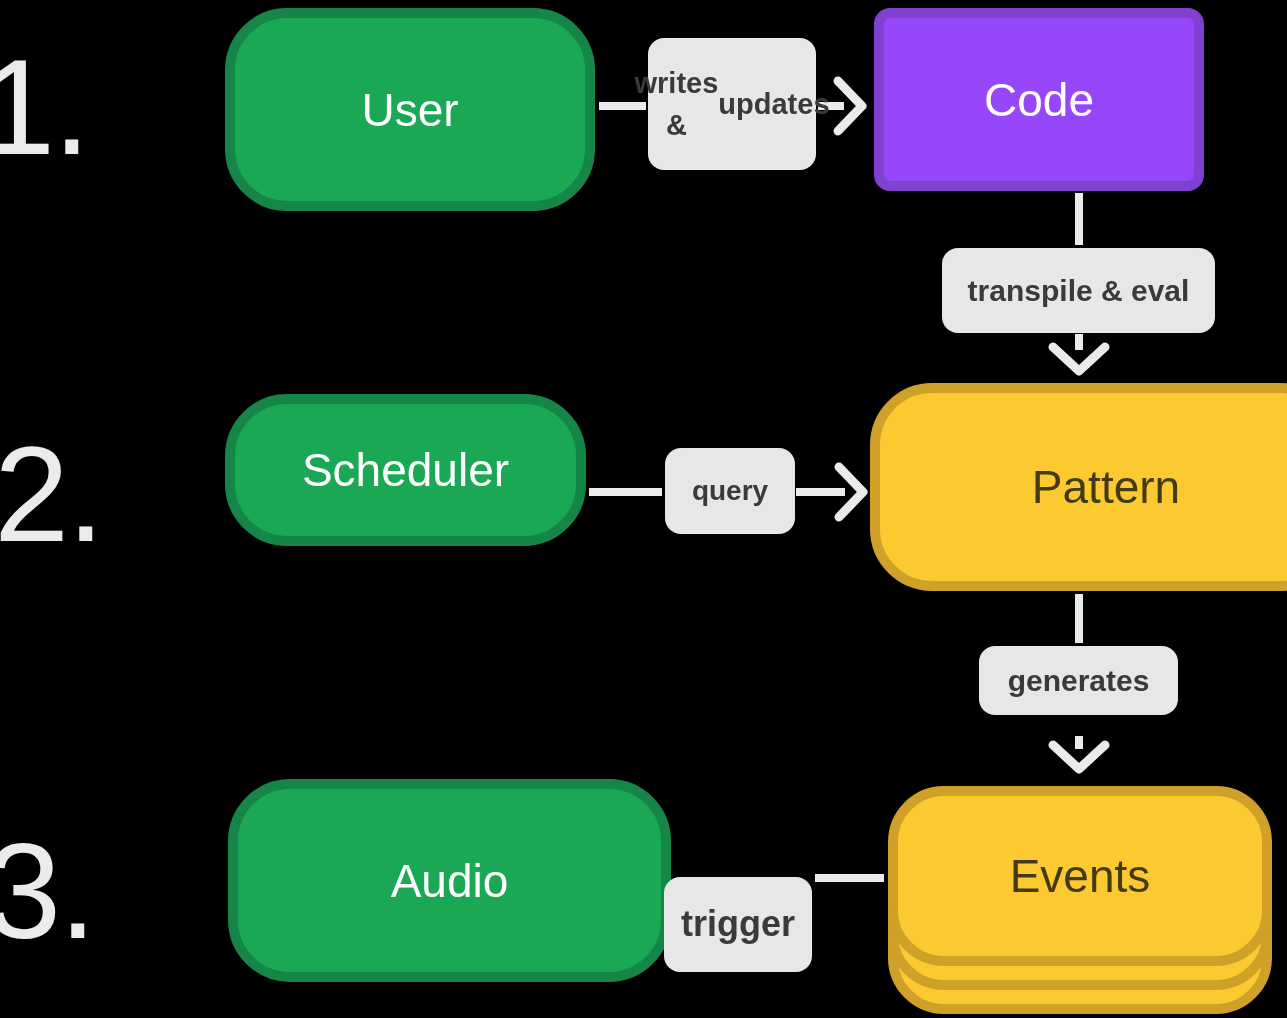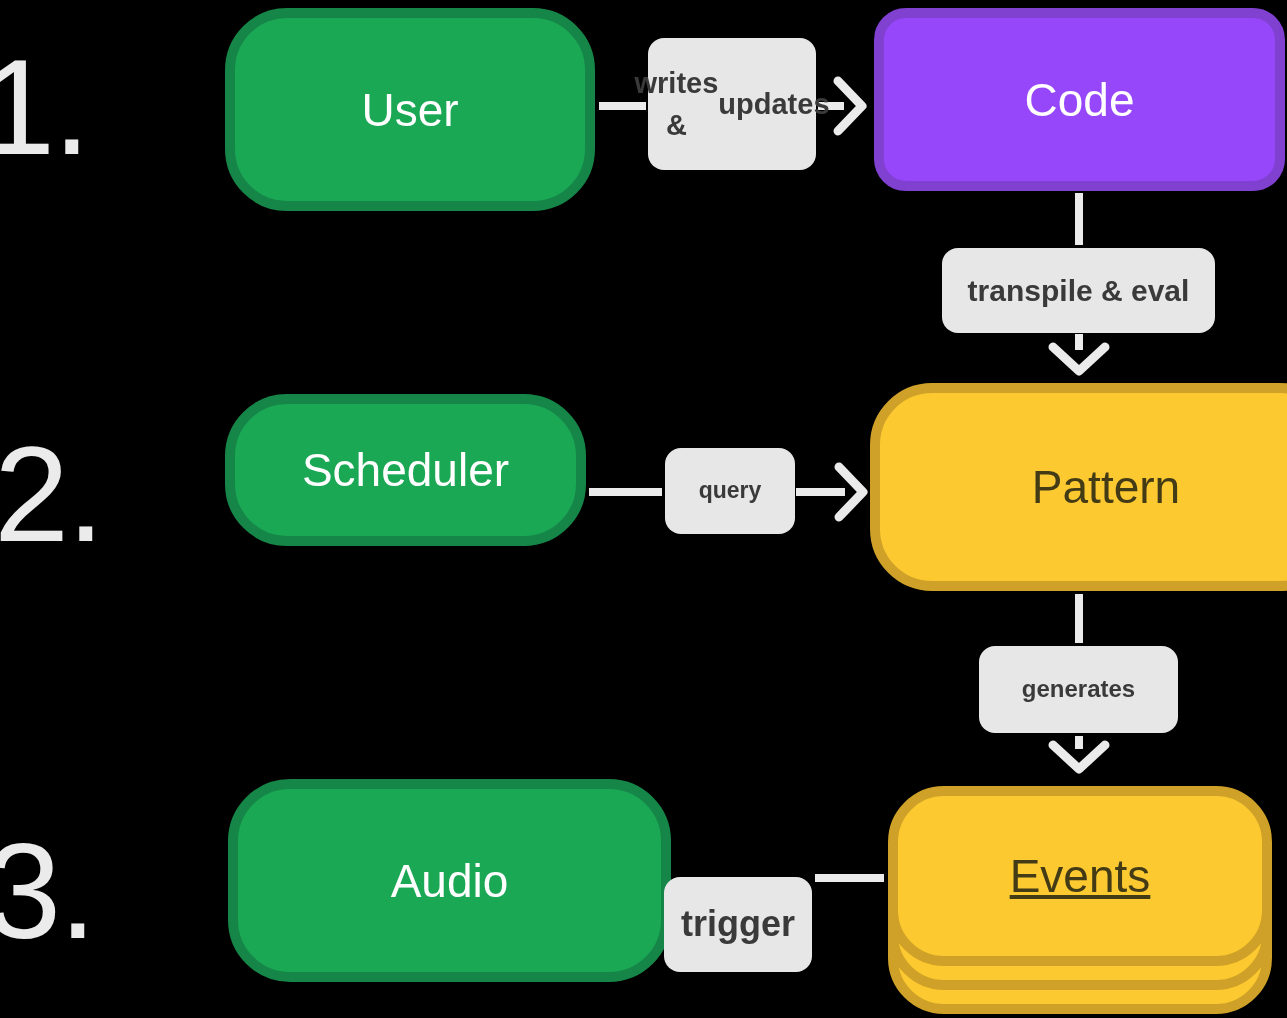--- a/index.html
+++ b/index.html
@@ -104,51 +104,51 @@
 
   <div class="node green" style="left:225px;top:8px;width:370px;height:203px;">
     <span>User</span>
   </div>
 
   <div class="edge-label" style="left:648px;top:38px;width:168px;height:132px;">
     <span>writes &amp;</span>
     <span>updates</span>
   </div>
 
-  <div class="node purple" style="left:874px;top:8px;width:411px;height:183px;border-radius:32px;">
+  <div class="node purple" style="left:874px;top:8px;width:330px;height:183px;border-radius:16px;">
     <span>Code</span>
   </div>
 
   <div class="edge-label" style="left:942px;top:248px;width:273px;height:85px;font-size:30px;">
     <span>transpile &amp; eval</span>
   </div>
 
   <div class="node green" style="left:225px;top:394px;width:361px;height:152px;">
     <span>Scheduler</span>
   </div>
 
-  <div class="edge-label" style="left:665px;top:448px;width:130px;height:86px;font-size:23px;">
+  <div class="edge-label" style="left:665px;top:448px;width:130px;height:86px;font-size:28px;">
     <span>query</span>
   </div>
 
   <div class="node yellow" style="left:870px;top:383px;width:472px;height:208px;">
     <span>Pattern</span>
   </div>
 
-  <div class="edge-label" style="left:979px;top:646px;width:199px;height:87px;font-size:24px;">
+  <div class="edge-label" style="left:979px;top:646px;width:199px;height:69px;font-size:30px;">
     <span>generates</span>
   </div>
 
   <div class="node green" style="left:228px;top:779px;width:443px;height:203px;">
     <span>Audio</span>
   </div>
 
   <div class="edge-label" style="left:664px;top:833px;width:148px;height:95px;font-size:36px;margin-top:44px;">
     <span>trigger</span>
   </div>
 
   <div class="stack-card" style="left:888px;top:834px;width:384px;height:180px;"></div>
   <div class="stack-card" style="left:888px;top:810px;width:384px;height:180px;"></div>
-  <div class="node yellow" style="left:888px;top:786px;width:384px;height:180px;border-radius:56px;text-decoration:underline;">
+  <div class="node yellow" style="left:888px;top:786px;width:384px;height:180px;border-radius:56px;">
     <span>Events</span>
   </div>
 
 </div>
 
 </body></html>

